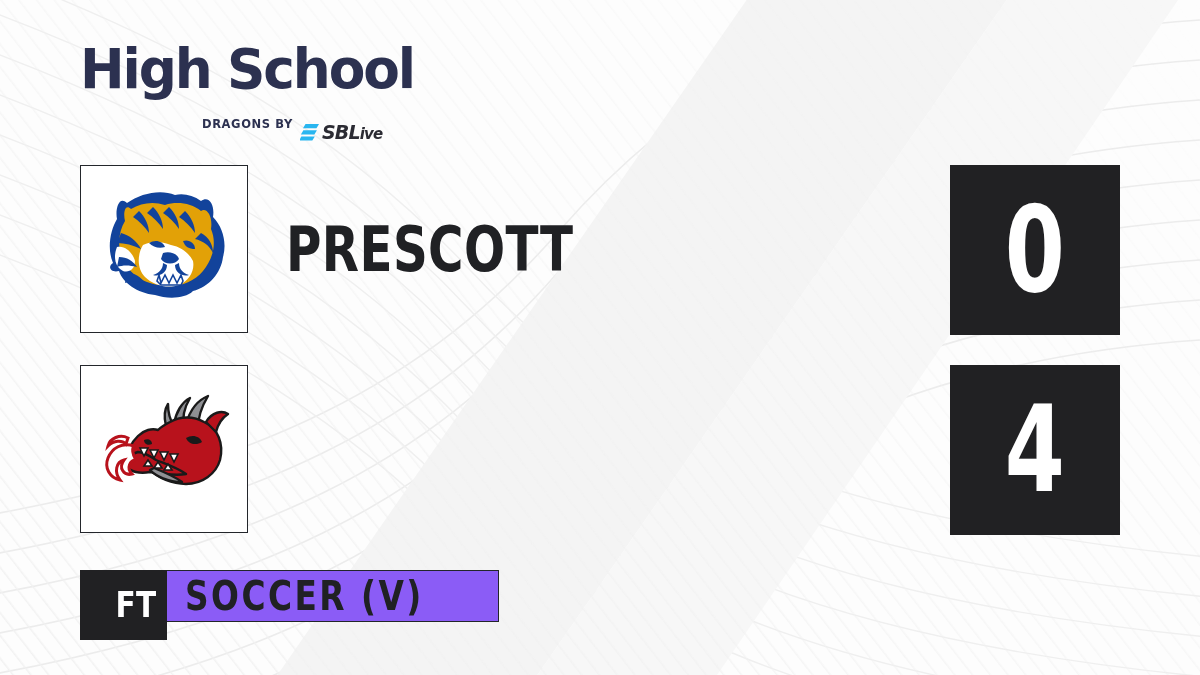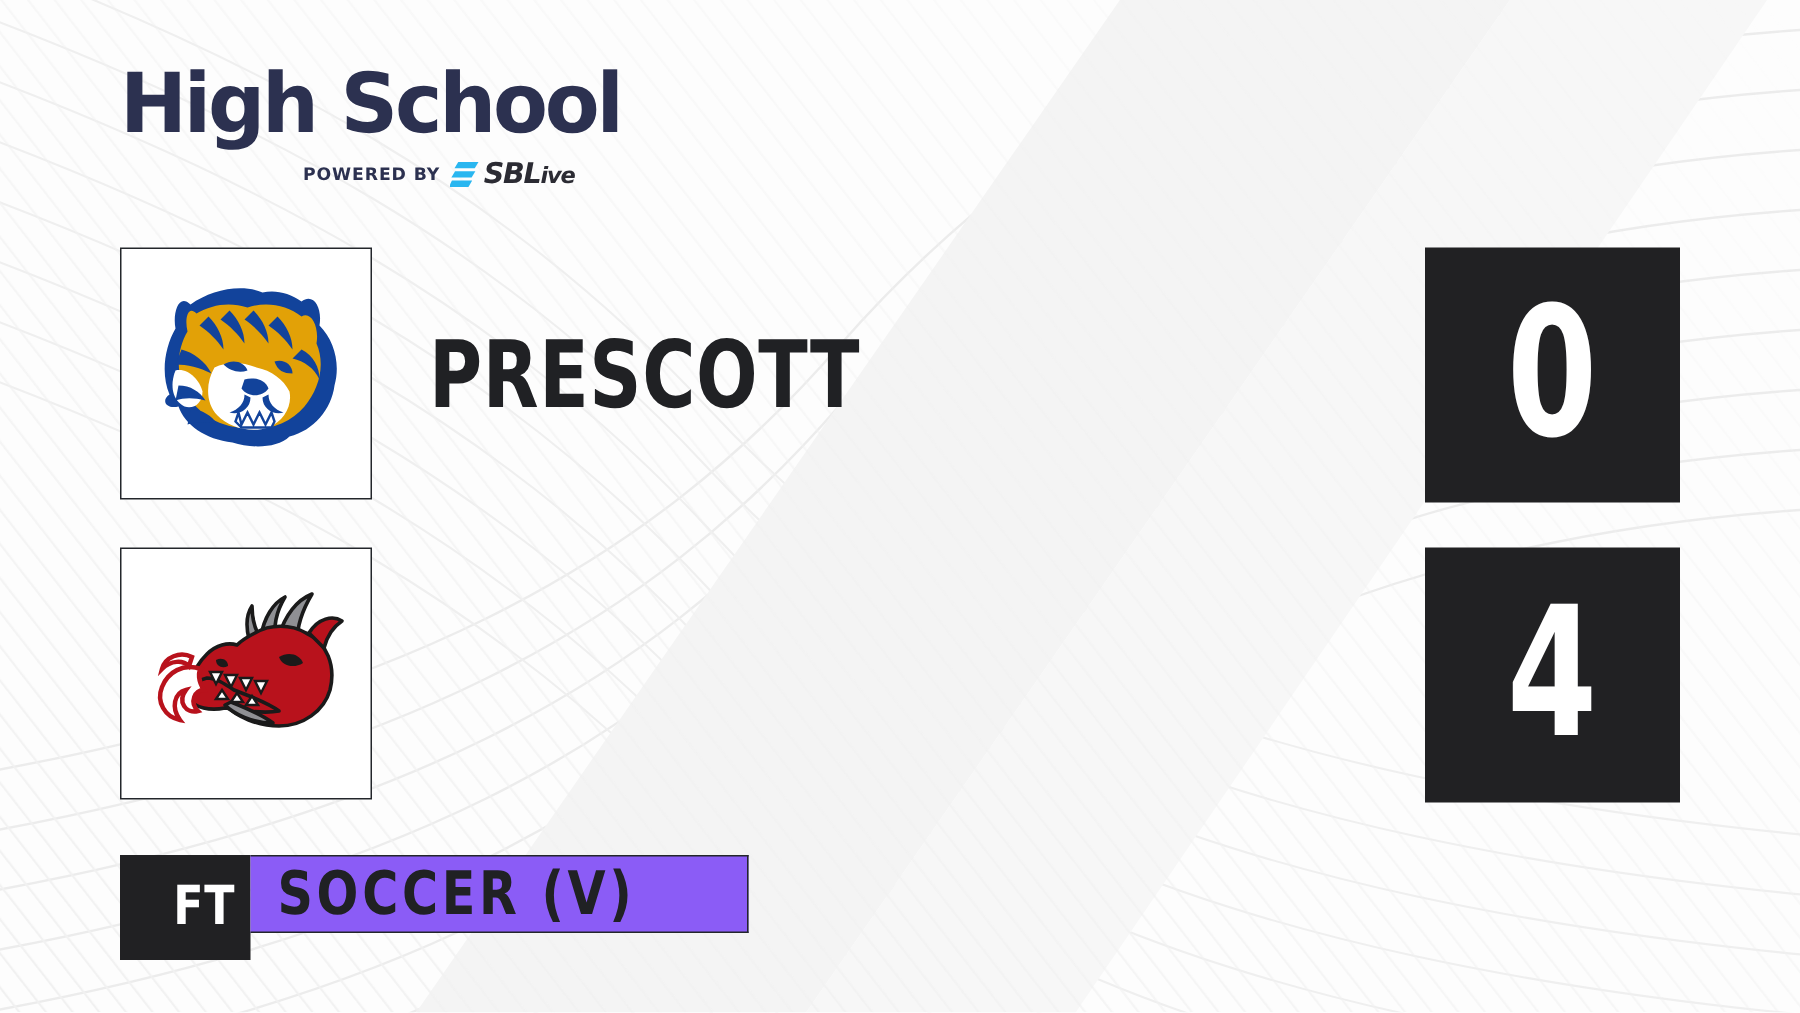--- a/index.html
+++ b/index.html
@@ -72,21 +72,21 @@
     margin-left: 122px;
   }
   #powered-by {
     font-family: "DejaVu Sans", sans-serif;
     font-weight: bold;
     font-size: 11.5px;
     letter-spacing: 0.6px;
     color: #2c3150;
     white-space: nowrap;
   }
-  #sblive-mark { display: flex; align-items: center; gap: 2px; }
+  #sblive-mark { display: flex; align-items: center; gap: 2px; margin-top: 16px; }
   #sblive-text {
     font-family: "DejaVu Sans", sans-serif;
     font-weight: bold;
     font-style: italic;
     font-size: 19px;
     letter-spacing: -0.8px;
     color: #2b2b33;
     white-space: nowrap;
   }
   #sblive-text .lower { font-size: 15px; }
@@ -273,21 +273,21 @@
     <g fill="#f7f7f7">
       <polygon points="1090,-120 1260,-120 700,700 520,700"></polygon>
     </g>
   </svg>
 
   <div id="brand">
     <div id="brand-row">
       <div id="brand-wordmark">High School</div>
     </div>
     <div id="brand-sub">
-      <span id="powered-by">POWERED BY</span>
+      <span id="powered-by">DRAGONS BY</span>
       <span id="sblive-mark">
         <svg width="20" height="19" viewBox="0 0 20 19" xmlns="http://www.w3.org/2000/svg">
           <path d="M5.5 1 H19 L16.5 5.2 H3 Z" fill="#29b6f0"></path>
           <path d="M3.4 7.2 H16.9 L14.4 11.4 H0.9 Z" fill="#29b6f0"></path>
           <path d="M1.3 13.4 H14.8 L12.3 17.6 H-0.8 Z" fill="#29b6f0"></path>
         </svg>
         <span id="sblive-text"><span class="upper">SBL</span><span class="lower">ive</span></span>
       </span>
     </div>
   </div>

